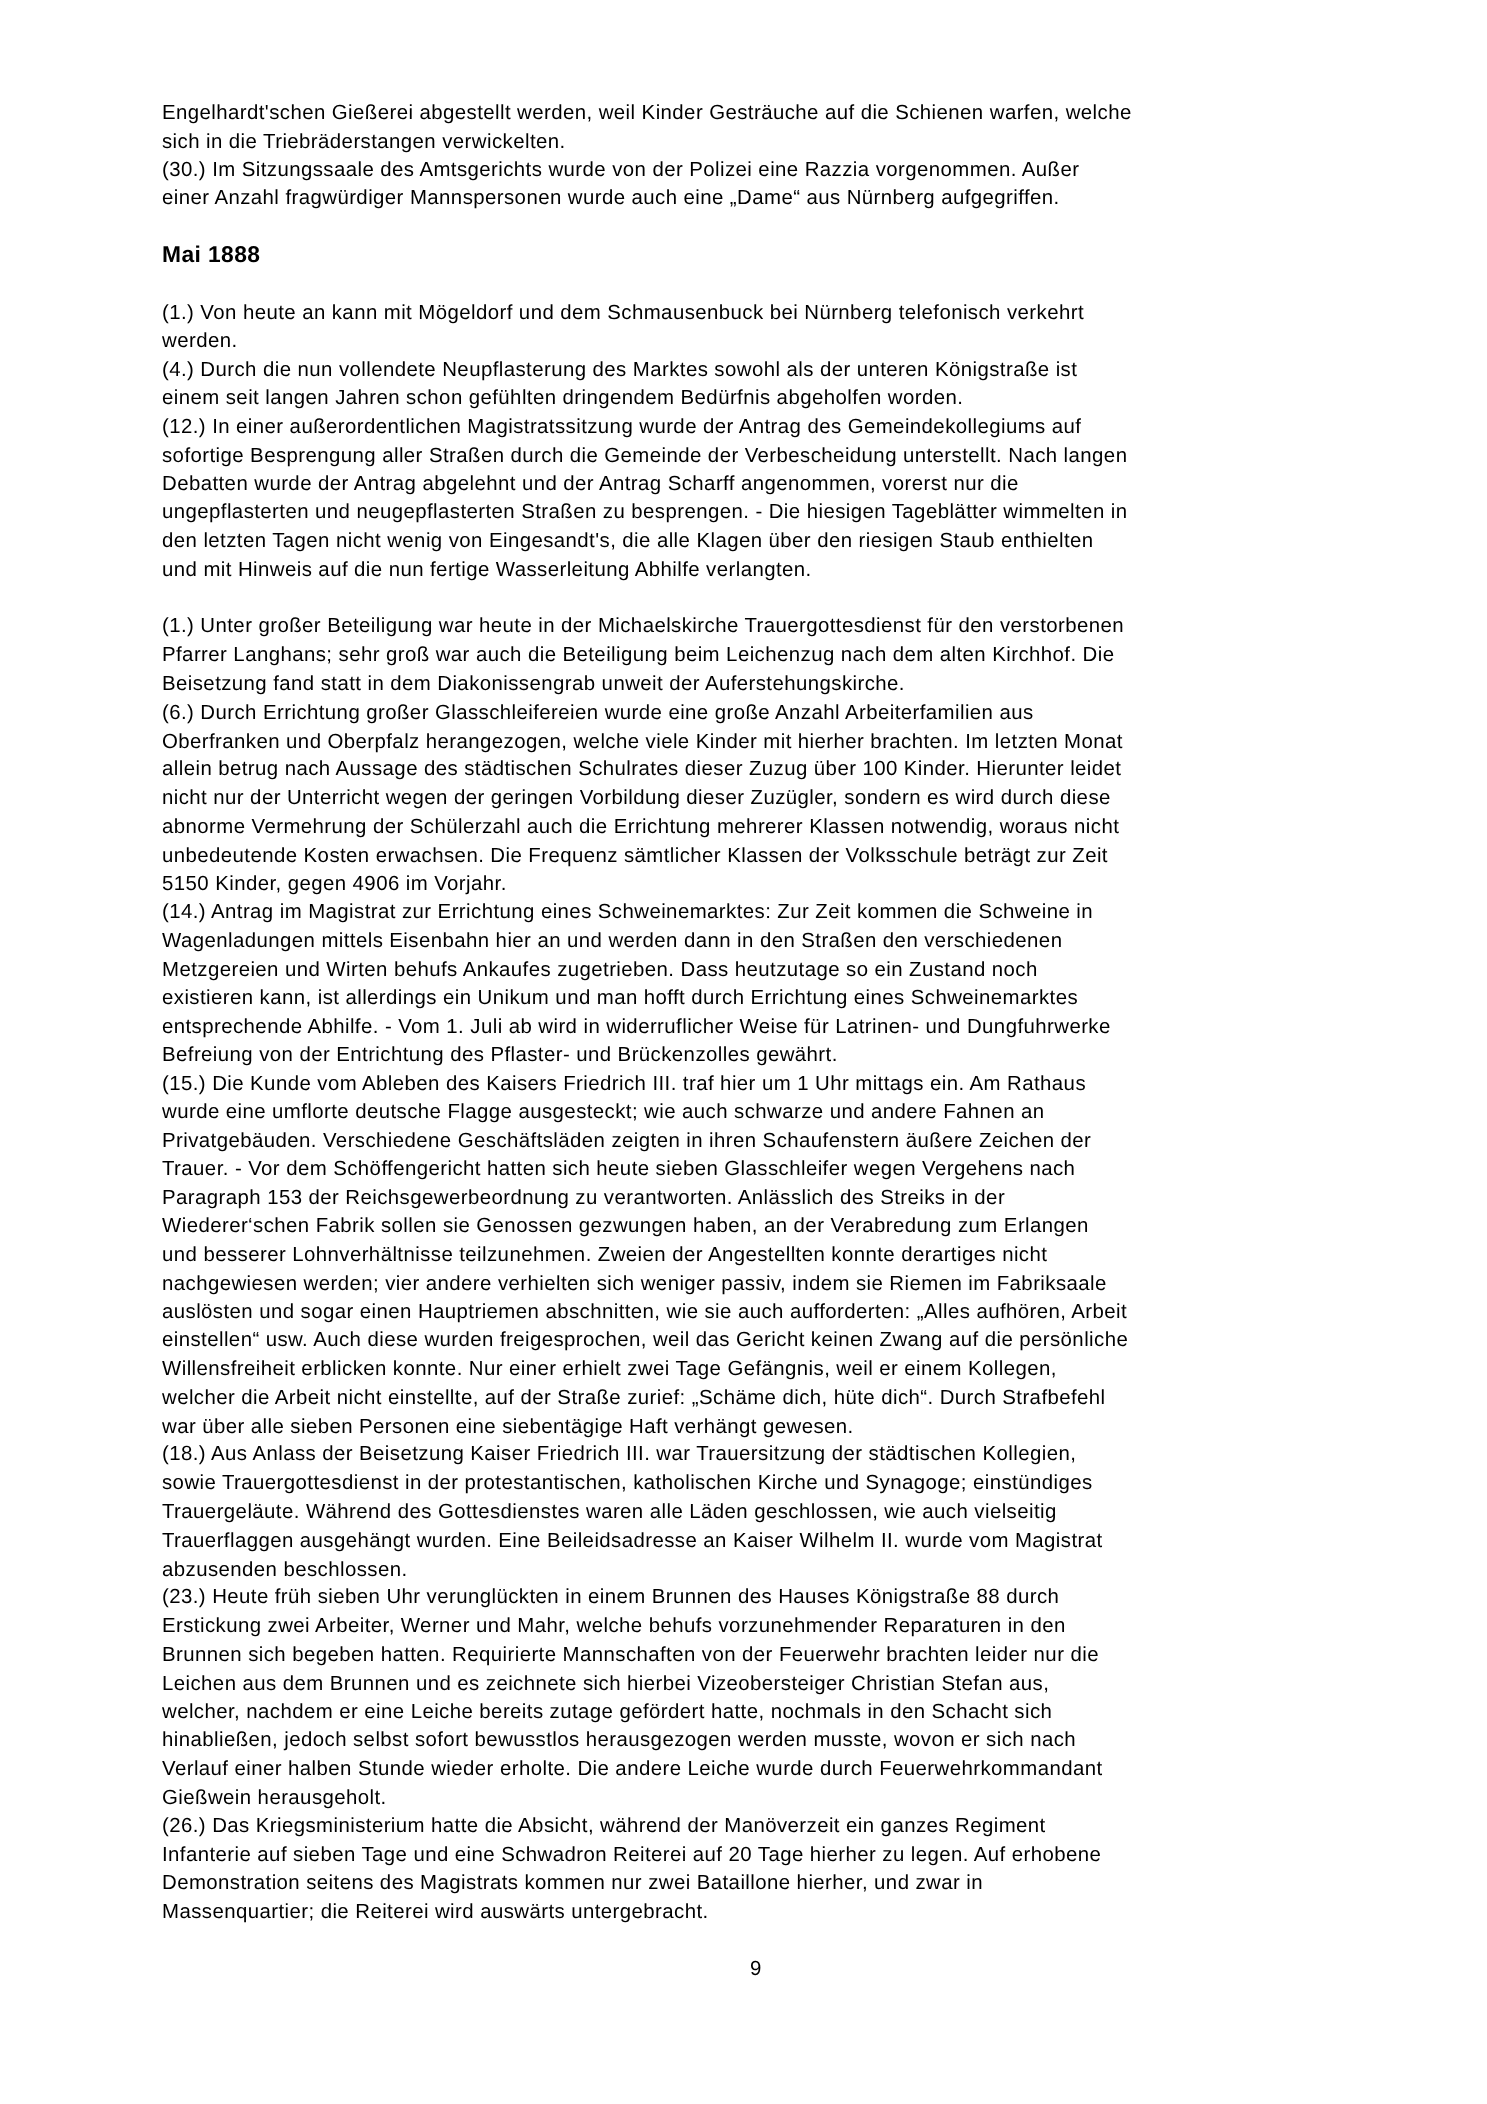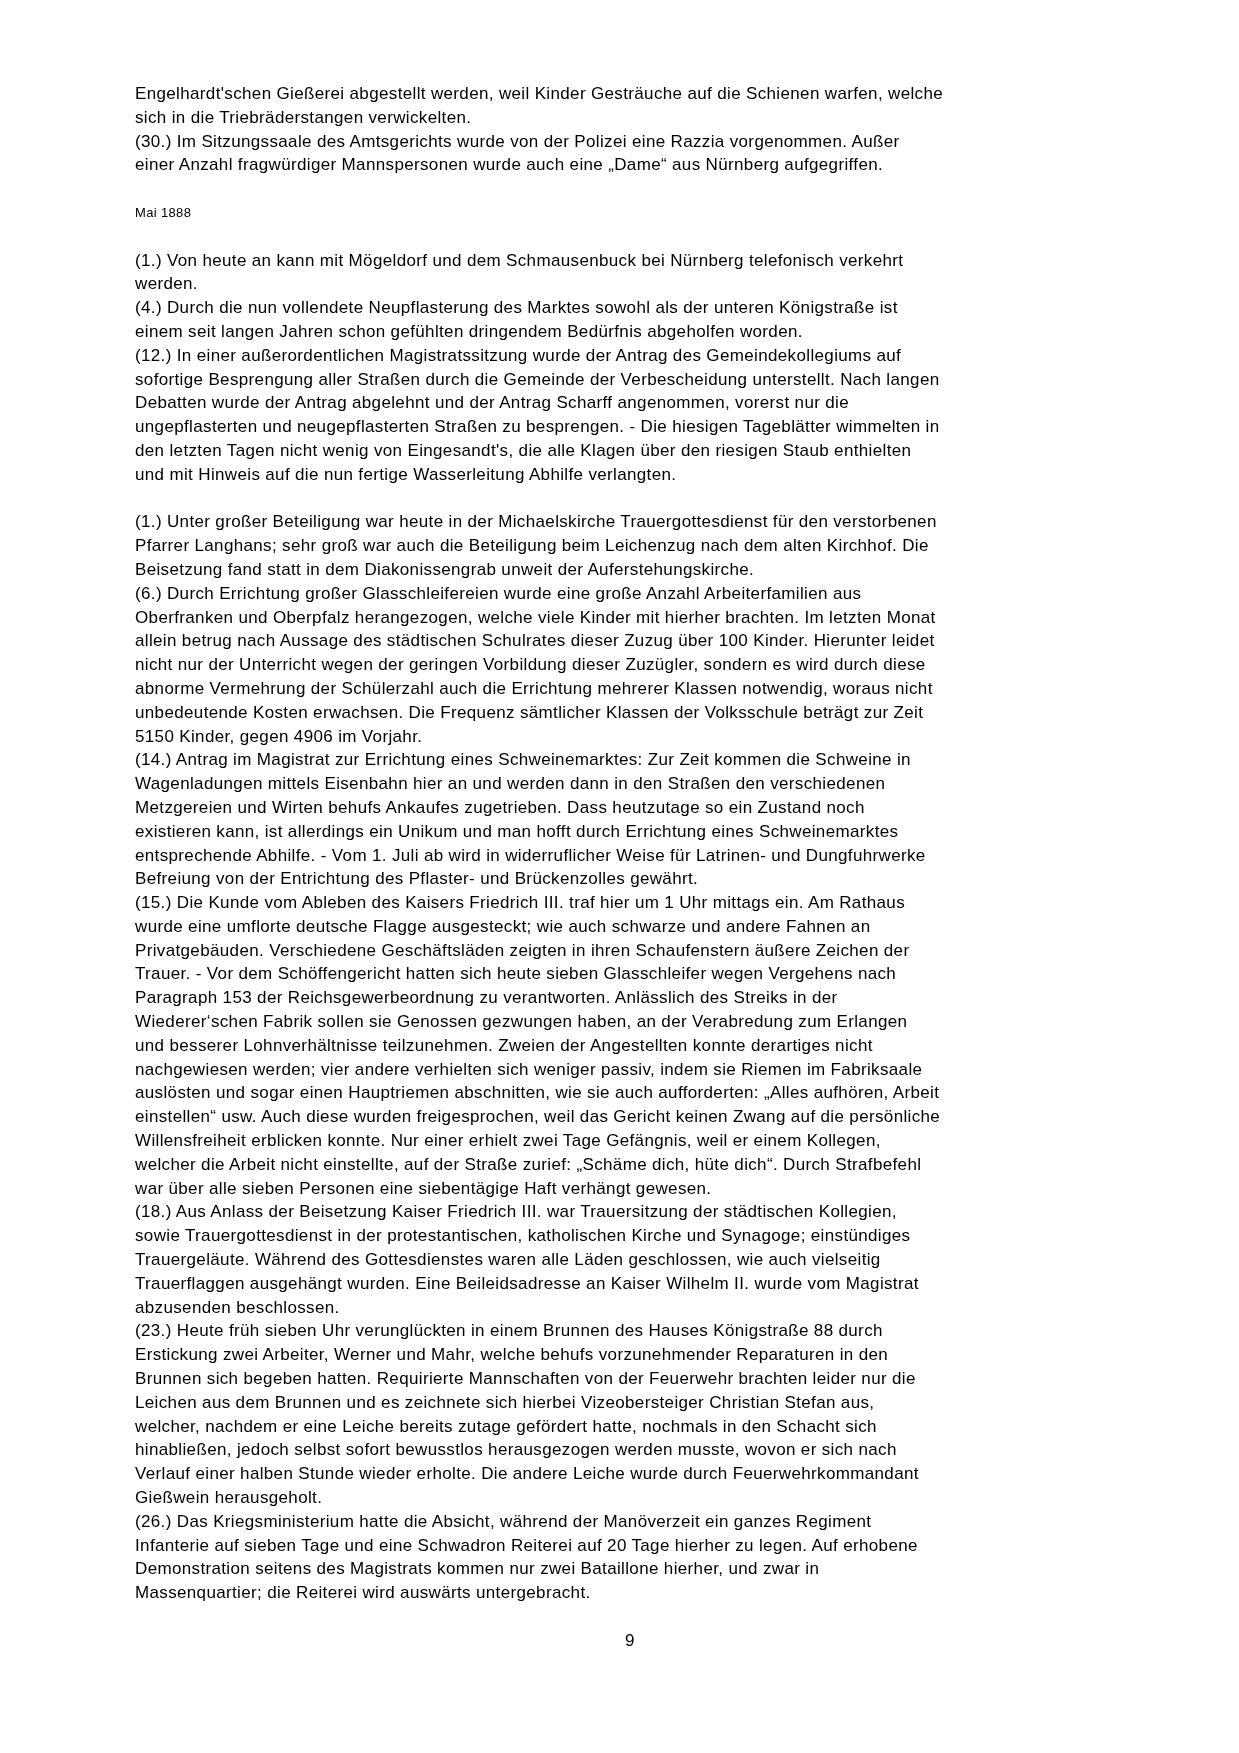--- a/index.html
+++ b/index.html
@@ -26,22 +26,22 @@
     letter-spacing: 0.35px;
   }
   .para {
     margin: 0 0 23.8px 0;
     white-space: pre;           
     font-size: 17px;
     font-weight: normal;
   }
   .heading {
     margin: 0 0 23.8px 0;
-    font-size: 13px;
-    font-weight: normal;
+    font-size: 19px;
+    font-weight: bold;
     white-space: pre;
   }
   .page-number {
     text-align: center;
     font-size: 17px;
     letter-spacing: 0.35px;
   }
 </style>
 </head>
 <body>

